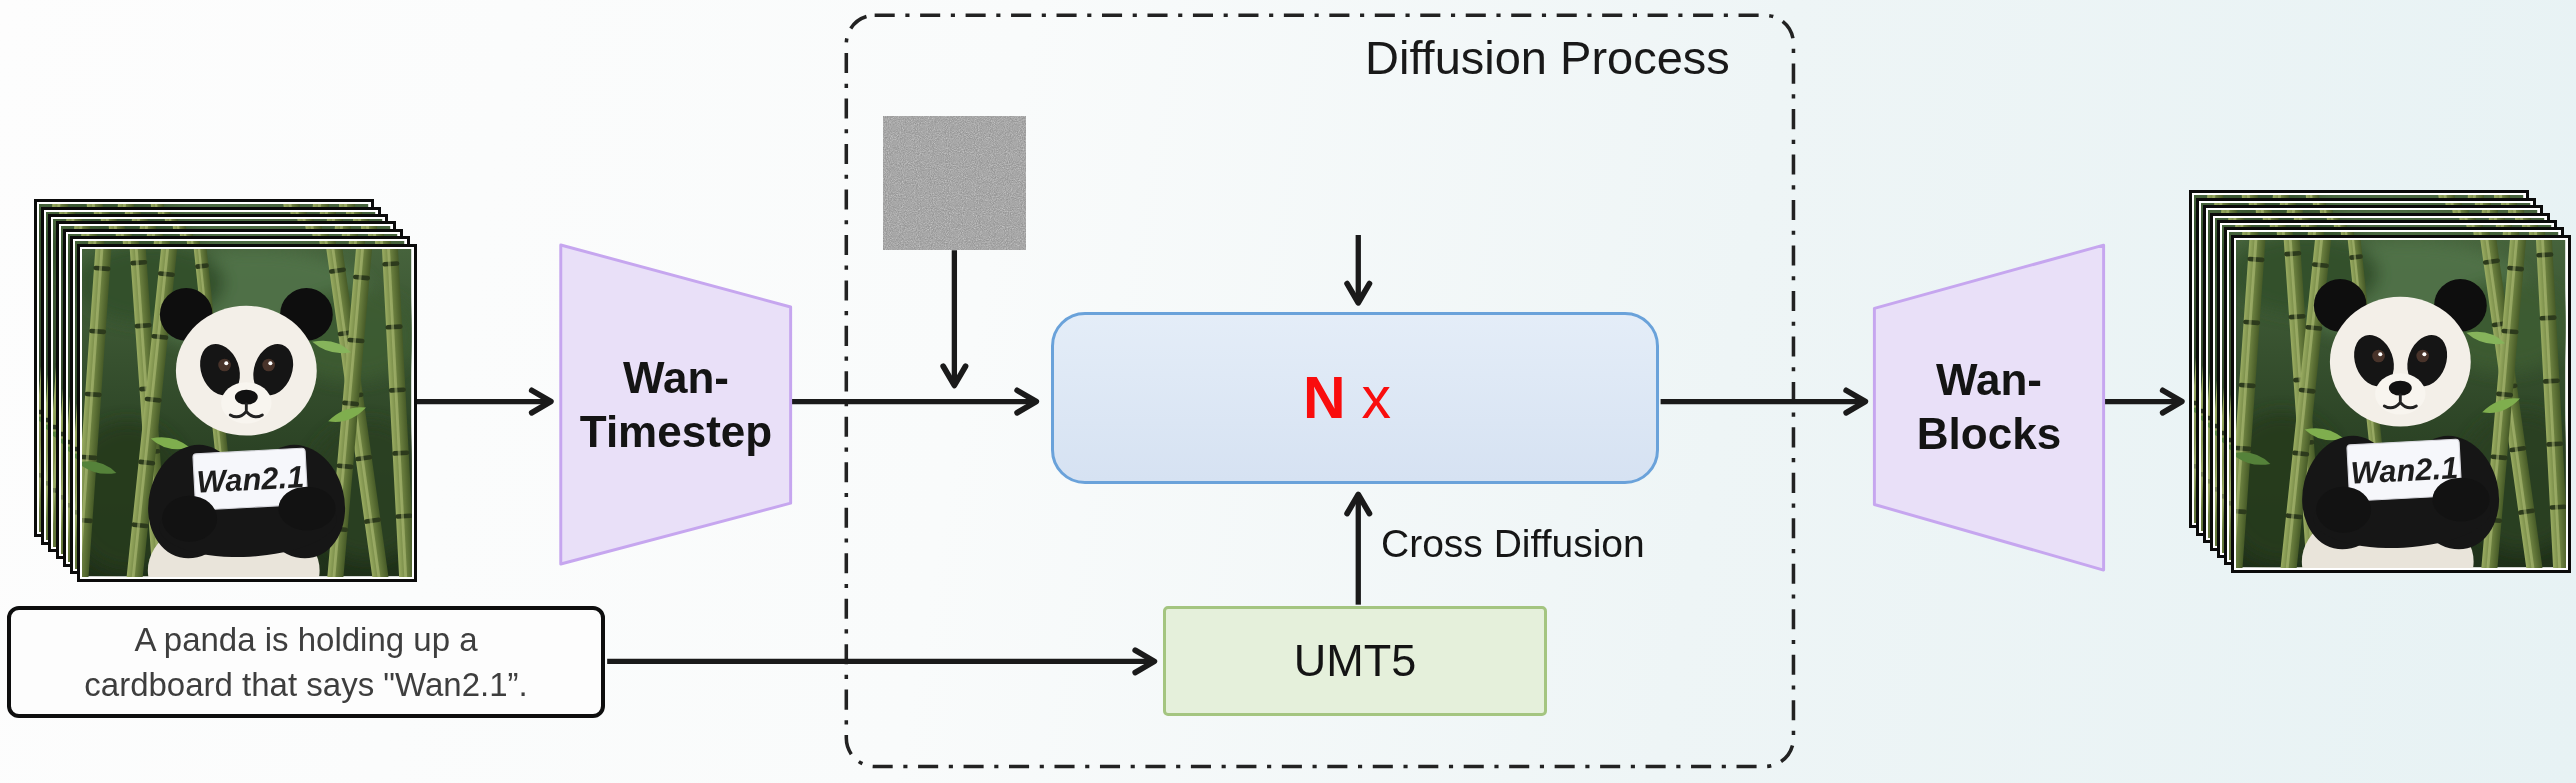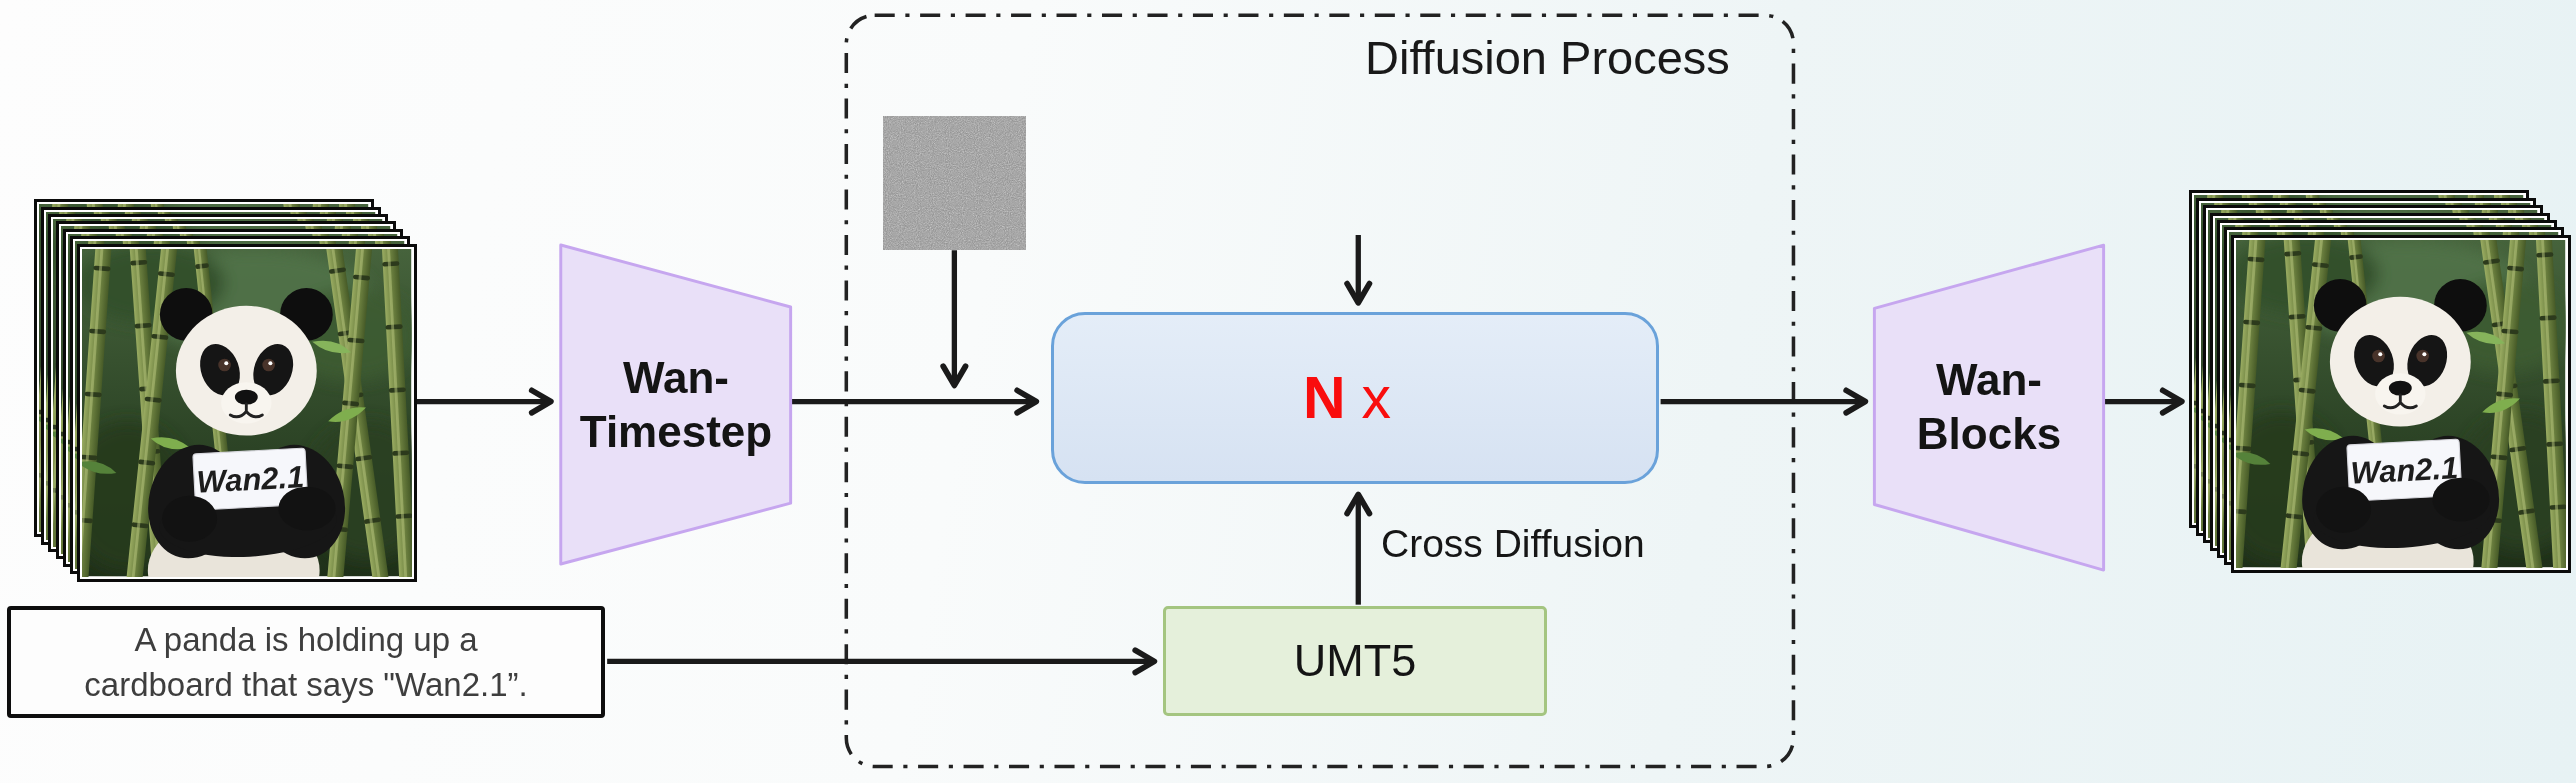--- a/index.html
+++ b/index.html
@@ -16,21 +16,21 @@
   }
   .frame svg{display:block;width:100%;height:100%;}
   
   .box{
     position:absolute;box-sizing:border-box;display:flex;align-items:center;justify-content:center;
     z-index:3;text-align:center;color:#141414;
   }
   .box-timestep{background:linear-gradient(180deg,#fcf4e2,#f9eed3);border-radius:25px;font-size:43px;}
   .box-dit{background:linear-gradient(180deg,#e4edf8,#d6e2f2);border:3.5px solid #6aa2da;border-radius:34px;font-size:59px;letter-spacing:0.6px;}
   .box-umt5{background:#e5f0db;border:3px solid #a4c580;border-radius:5px;font-size:45px;}
-  .box-prompt{background:#fdfdfd;border:4.1px solid #0e0e0e;border-radius:4px;font-size:33px;line-height:45px;color:#3e3e3e;flex-direction:column;}
+  .box-prompt{background:#fdfdfd;border:4.1px solid #0e0e0e;border-radius:12px;font-size:33px;line-height:45px;color:#3e3e3e;flex-direction:column;}
   .dit-n{color:#f90d0d;font-weight:700;}
   .dit-x{color:#f90d0d;margin:0 15.4px;}
   .trap{position:absolute;z-index:3;}
   .trap svg{position:absolute;left:0;top:0;}
   .trap-label{
     position:absolute;left:0;top:0;width:100%;height:100%;display:flex;flex-direction:column;
     align-items:center;justify-content:center;font-size:44px;line-height:54px;color:#141414;z-index:2;text-align:center;font-weight:bold;
   }
   .float-label{position:absolute;z-index:4;color:#161616;}
   .lbl-cross{left:1381px;top:522px;font-size:39px;}

